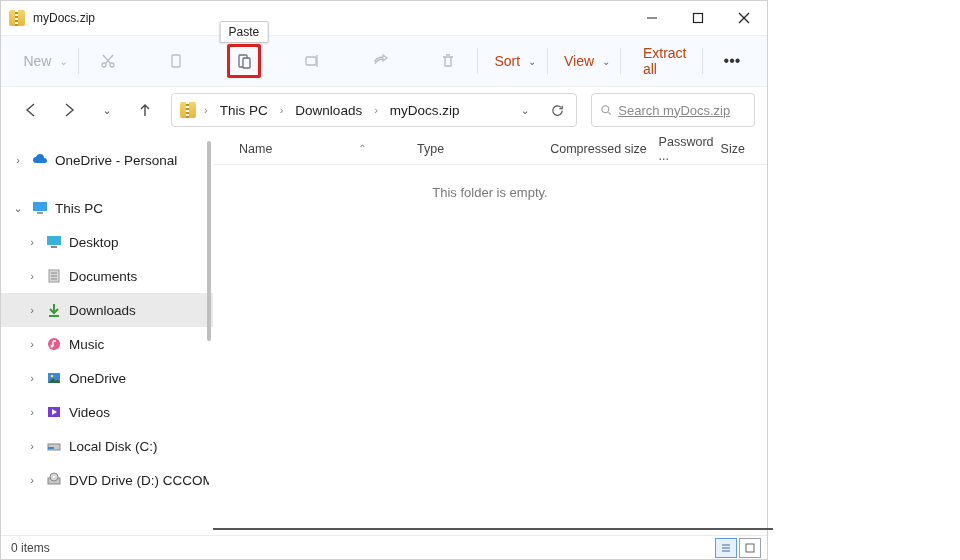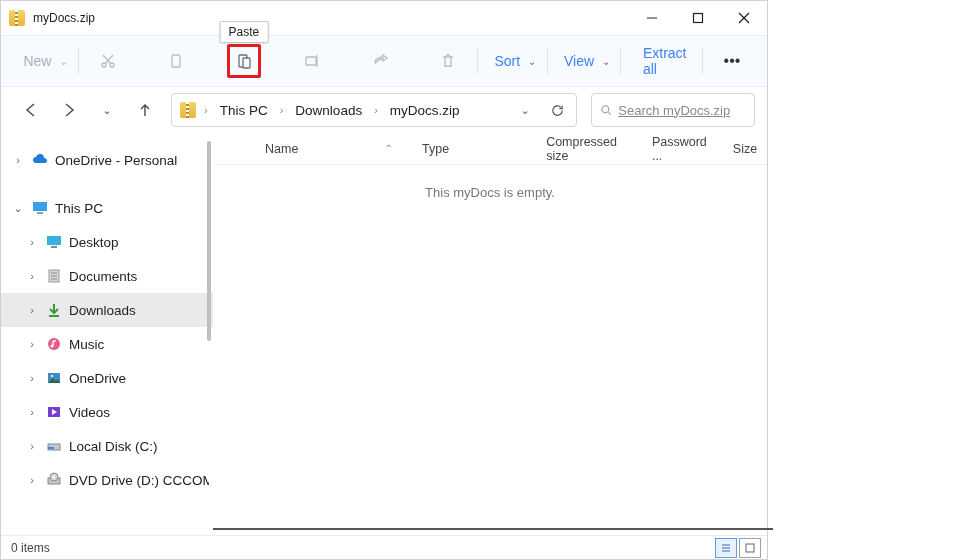--- a/index.html
+++ b/index.html
@@ -11,21 +11,21 @@
   .titlebar .title { font-size: 12px; color: #222; }
   .titlebar .spacer { flex: 1; }
   .win-btn { width: 46px; height: 34px; display: flex; align-items: center; justify-content: center; font-size: 14px; color: #222; cursor: default; }
   .win-btn svg { stroke: #222; }
 
   .toolbar { height: 52px; background: #f7fafe; display: flex; align-items: center; padding: 0 18px; gap: 4px; position: relative; border-bottom: 1px solid #eceff4; border-top: 1px solid #eceff4; }
   .tb-group { display: flex; align-items: center; gap: 20px; }
   .tb-sep { width: 1px; height: 26px; background: #dfe3e8; margin: 0 8px; }
   .tb-btn { height: 34px; min-width: 34px; display: flex; align-items: center; justify-content: center; border-radius: 4px; color: #5a6068; gap: 6px; padding: 0 6px; position: relative; }
   .tb-btn.disabled { color: #a9b0b8; }
-  .tb-btn .label { font-size: 14px; color: #3b82f6; }
+  .tb-btn .label { font-size: 14px; color: #c2410c; }
   .tb-btn .chev { font-size: 10px; color: #666; margin-left: 2px; }
   .tb-btn svg { stroke: #6a7078; }
   .tb-btn.disabled svg { stroke: #b7bdc3; }
   .tb-btn.boxed { border: 3px solid #e02020; border-radius: 2px; padding: 2px 4px; }
   .tooltip { position: absolute; top: -26px; left: 50%; transform: translateX(-50%); background: #fff; border: 1px solid #c8c8c8; padding: 3px 8px; font-size: 12px; color: #222; border-radius: 2px; box-shadow: 0 1px 2px rgba(0,0,0,0.1); white-space: nowrap; }
 
   .navbar { height: 46px; display: flex; align-items: center; padding: 0 12px 0 18px; gap: 14px; }
   .nav-arrow { width: 24px; height: 24px; display: flex; align-items: center; justify-content: center; color: #444; }
   .nav-arrow svg { stroke: #4a4a4a; }
   .addressbar { flex: 1; height: 34px; border: 1px solid #d6d6d6; border-radius: 4px; display: flex; align-items: center; padding: 0 6px 0 8px; gap: 6px; }
@@ -43,21 +43,21 @@
   .tree-row { display: flex; align-items: center; height: 34px; gap: 6px; font-size: 13.5px; color: #222; cursor: default; }
   .tree-row .arrow { width: 14px; display: flex; justify-content: center; color: #6a6a6a; font-size: 11px; }
   .tree-row .icon { width: 18px; height: 18px; display: flex; align-items: center; justify-content: center; }
   .tree-row.depth0 { padding-left: 10px; }
   .tree-row.depth1 { padding-left: 24px; }
   .tree-row.selected { background: #eaeaea; }
   .sb-scroll { position: absolute; left: 206px; top: 8px; width: 4px; height: 200px; background: #bfbfbf; border-radius: 2px; }
 
   .content { flex: 1; display: flex; flex-direction: column; min-width: 0; }
   .columns { height: 32px; display: flex; align-items: center; border-bottom: 1px solid #efefef; padding-left: 26px; }
-  .col { font-size: 12.5px; color: #444; position: relative; display: flex; align-items: center; gap: 6px; margin-left: 26px; }
+  .col { font-size: 12.5px; color: #444; position: relative; display: flex; align-items: center; gap: 6px; }
   .col .sortchev { font-size: 10px; color: #888; }
   .col-name { width: 230px; }
   .col-type { width: 172px; }
   .col-comp { width: 140px; }
   .col-pass { width: 80px; }
   .col-size { width: 60px; }
   .content-body { flex: 1; position: relative; }
   .empty { text-align: center; font-size: 13px; color: #777; margin-top: 20px; }
   .hscroll { position: absolute; left: 0; right: 10px; bottom: 4px; height: 4px; }
   .hscroll .thumb { position: absolute; left: 0; width: 560px; height: 2px; background: #555; top: 1px; }
@@ -366,21 +366,21 @@
             <span>Compressed size</span>
           </div>
         <div class="col col-pass">
             <span>Password ...</span>
           </div>
         <div class="col col-size">
             <span>Size</span>
           </div>
       </div>
       <div class="content-body">
-        <div class="empty">This myDocs is empty.</div>
+        <div class="empty">This folder is empty.</div>
         <div class="hscroll">
             <div class="thumb"></div>
           </div>
       </div>
     </div>
   </div>
 
   <div class="status">
     <div class="status-text">0 items</div>
     <div class="status-spacer"></div>

